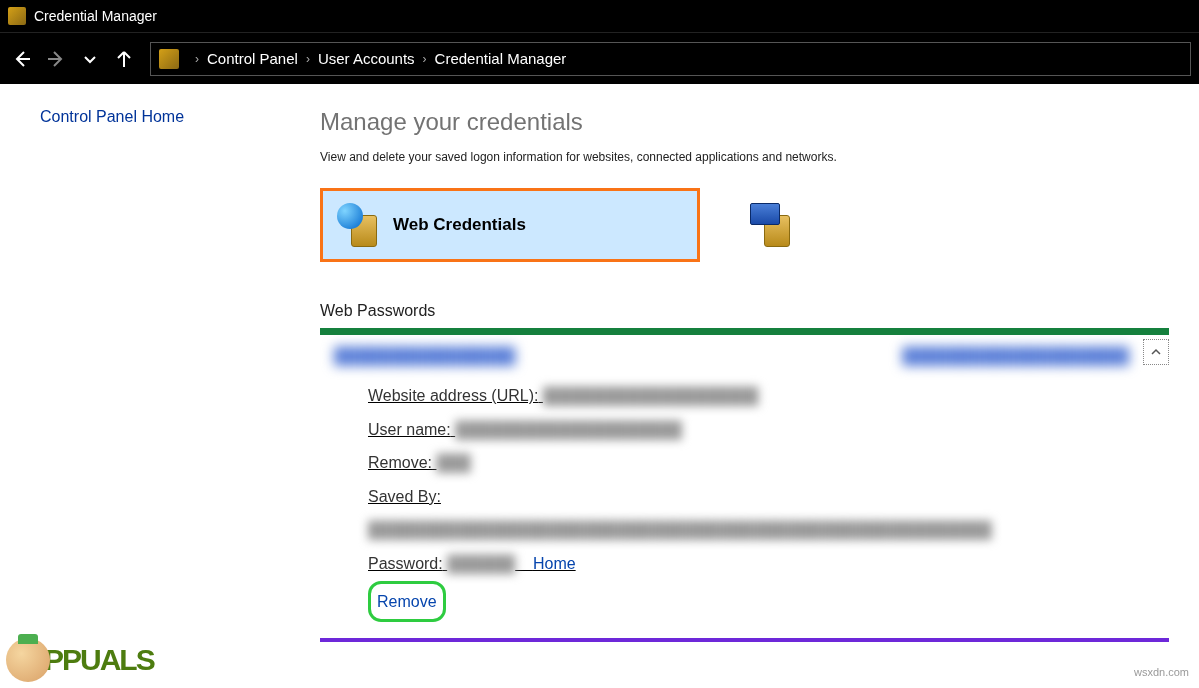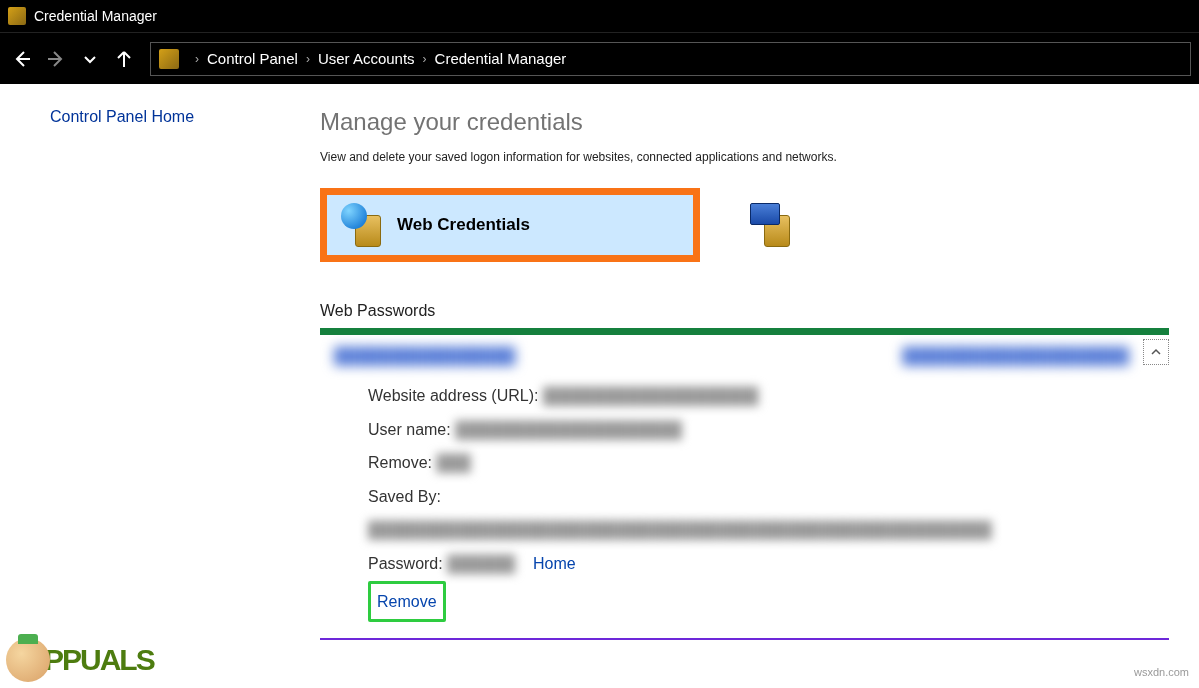--- a/index.html
+++ b/index.html
@@ -14,47 +14,47 @@
     .navbar { height: 52px; background: #000; color: #fff; display: flex; align-items: center; padding: 0 8px; border-top: 1px solid #222; }
     .nav-arrow { width: 28px; height: 28px; display: flex; align-items: center; justify-content: center; margin-right: 6px; cursor: pointer; font-size: 20px; color: #fff; }
     .nav-arrow.disabled { color: #666; cursor: default; }
     .addressbar { flex: 1; height: 34px; border: 1px solid #555; display: flex; align-items: center; padding: 0 8px; margin-left: 6px; font-size: 15px; }
     .addressbar .icon-box { width: 20px; height: 20px; margin-right: 8px; background: linear-gradient(135deg, #d4a017, #8b6914); border-radius: 2px; }
     .breadcrumb-sep { margin: 0 8px; color: #aaa; font-size: 12px; }
     .breadcrumb-item { color: #fff; cursor: pointer; }
 
     
     .content { display: flex; height: calc(688px - 84px); background: #fff; }
-    .sidebar { width: 300px; padding: 24px 20px 20px 50px; }
+    .sidebar { width: 300px; padding: 24px 20px 20px 40px; }
     .sidebar a { color: #003399; font-size: 16px; text-decoration: none; cursor: pointer; }
     .main { flex: 1; padding: 24px 30px 20px 20px; }
 
     .page-title { color: #737373; font-size: 24px; font-weight: 400; margin-bottom: 14px; }
     .page-desc { color: #222; font-size: 12px; margin-bottom: 24px; }
 
     .cred-tabs { display: flex; gap: 36px; margin-bottom: 40px; }
     .cred-tab { width: 380px; height: 74px; display: flex; align-items: center; padding: 0 14px; cursor: pointer; font-size: 17px; font-weight: 600; }
-    .cred-tab.active { background: #cce8ff; border: 7px solid #f97316; }
+    .cred-tab.active { background: #cce8ff; border: 3px solid #f97316; }
     .cred-icon { width: 44px; height: 44px; margin-right: 12px; position: relative; }
     .globe { position: absolute; width: 26px; height: 26px; border-radius: 50%; background: radial-gradient(circle at 30% 30%, #7fd4ff, #0066cc); top: 0; left: 0; }
     .safe { position: absolute; width: 26px; height: 32px; background: linear-gradient(#e8c060, #b88a1a); border-radius: 3px; bottom: 0; right: 4px; border: 1px solid #8a6a10; }
     .monitor { position: absolute; width: 30px; height: 22px; background: linear-gradient(#4a7fd8, #1a4aa8); border: 1px solid #0a2a68; border-radius: 2px; top: 0; left: 0; }
 
     .section-header { font-size: 16px; color: #222; padding-bottom: 8px; border-bottom: 7px solid #15803d; margin-bottom: 0; }
 
-    .cred-entry { position: relative; padding: 12px 40px 12px 14px; border-bottom: 2px solid #6d28d9; }
+    .cred-entry { position: relative; padding: 12px 40px 12px 14px; border-bottom: 4px solid #6d28d9; text-decoration: underline; }
     .cred-row { display: flex; justify-content: space-between; margin-bottom: 10px; }
     .blur-text { color: #5a7fd8; filter: blur(6px); user-select: none; }
     .blur-gray { color: #999; filter: blur(5px); user-select: none; }
     .expand-btn { position: absolute; right: 0; top: 4px; width: 26px; height: 26px; border: 1px dotted #888; display: flex; align-items: center; justify-content: center; cursor: pointer; font-size: 14px; color: #555; background: #fff; }
 
     .detail-block { padding: 4px 0 4px 34px; font-size: 16px; color: #333; line-height: 2.1; }
     .detail-label { display: inline; }
     .link { color: #0645ad; cursor: pointer; }
-    .remove-highlight { border: 3px solid #2ecc40; border-radius: 2px; padding: 1px 6px; display: inline-block; color: #0645ad; cursor: pointer; }
+    .remove-highlight { border: 3px solid #2ecc40; border-radius: 13px; padding: 1px 6px; display: inline-block; color: #0645ad; cursor: pointer; }
 
     .watermark { position: absolute; bottom: 10px; right: 10px; font-size: 11px; color: #999; }
     .logo-mark { position: absolute; bottom: 6px; left: 6px; font-size: 30px; font-weight: 700; color: #4d7c0f; letter-spacing: -2px; font-family: Arial, sans-serif; display:flex; align-items:center;}
     .logo-head { width:44px; height:44px; border-radius:50%; background: radial-gradient(circle at 35% 35%, #f5d6a0, #d9a066); margin-right:-6px; position:relative;}
     .logo-head::after{content:""; position:absolute; width:20px; height:10px; background:#4caf50; top:-4px; left:12px; border-radius:3px 3px 0 0;}
   </style>
 </head>
 <body>
 
 <div class="titlebar">

